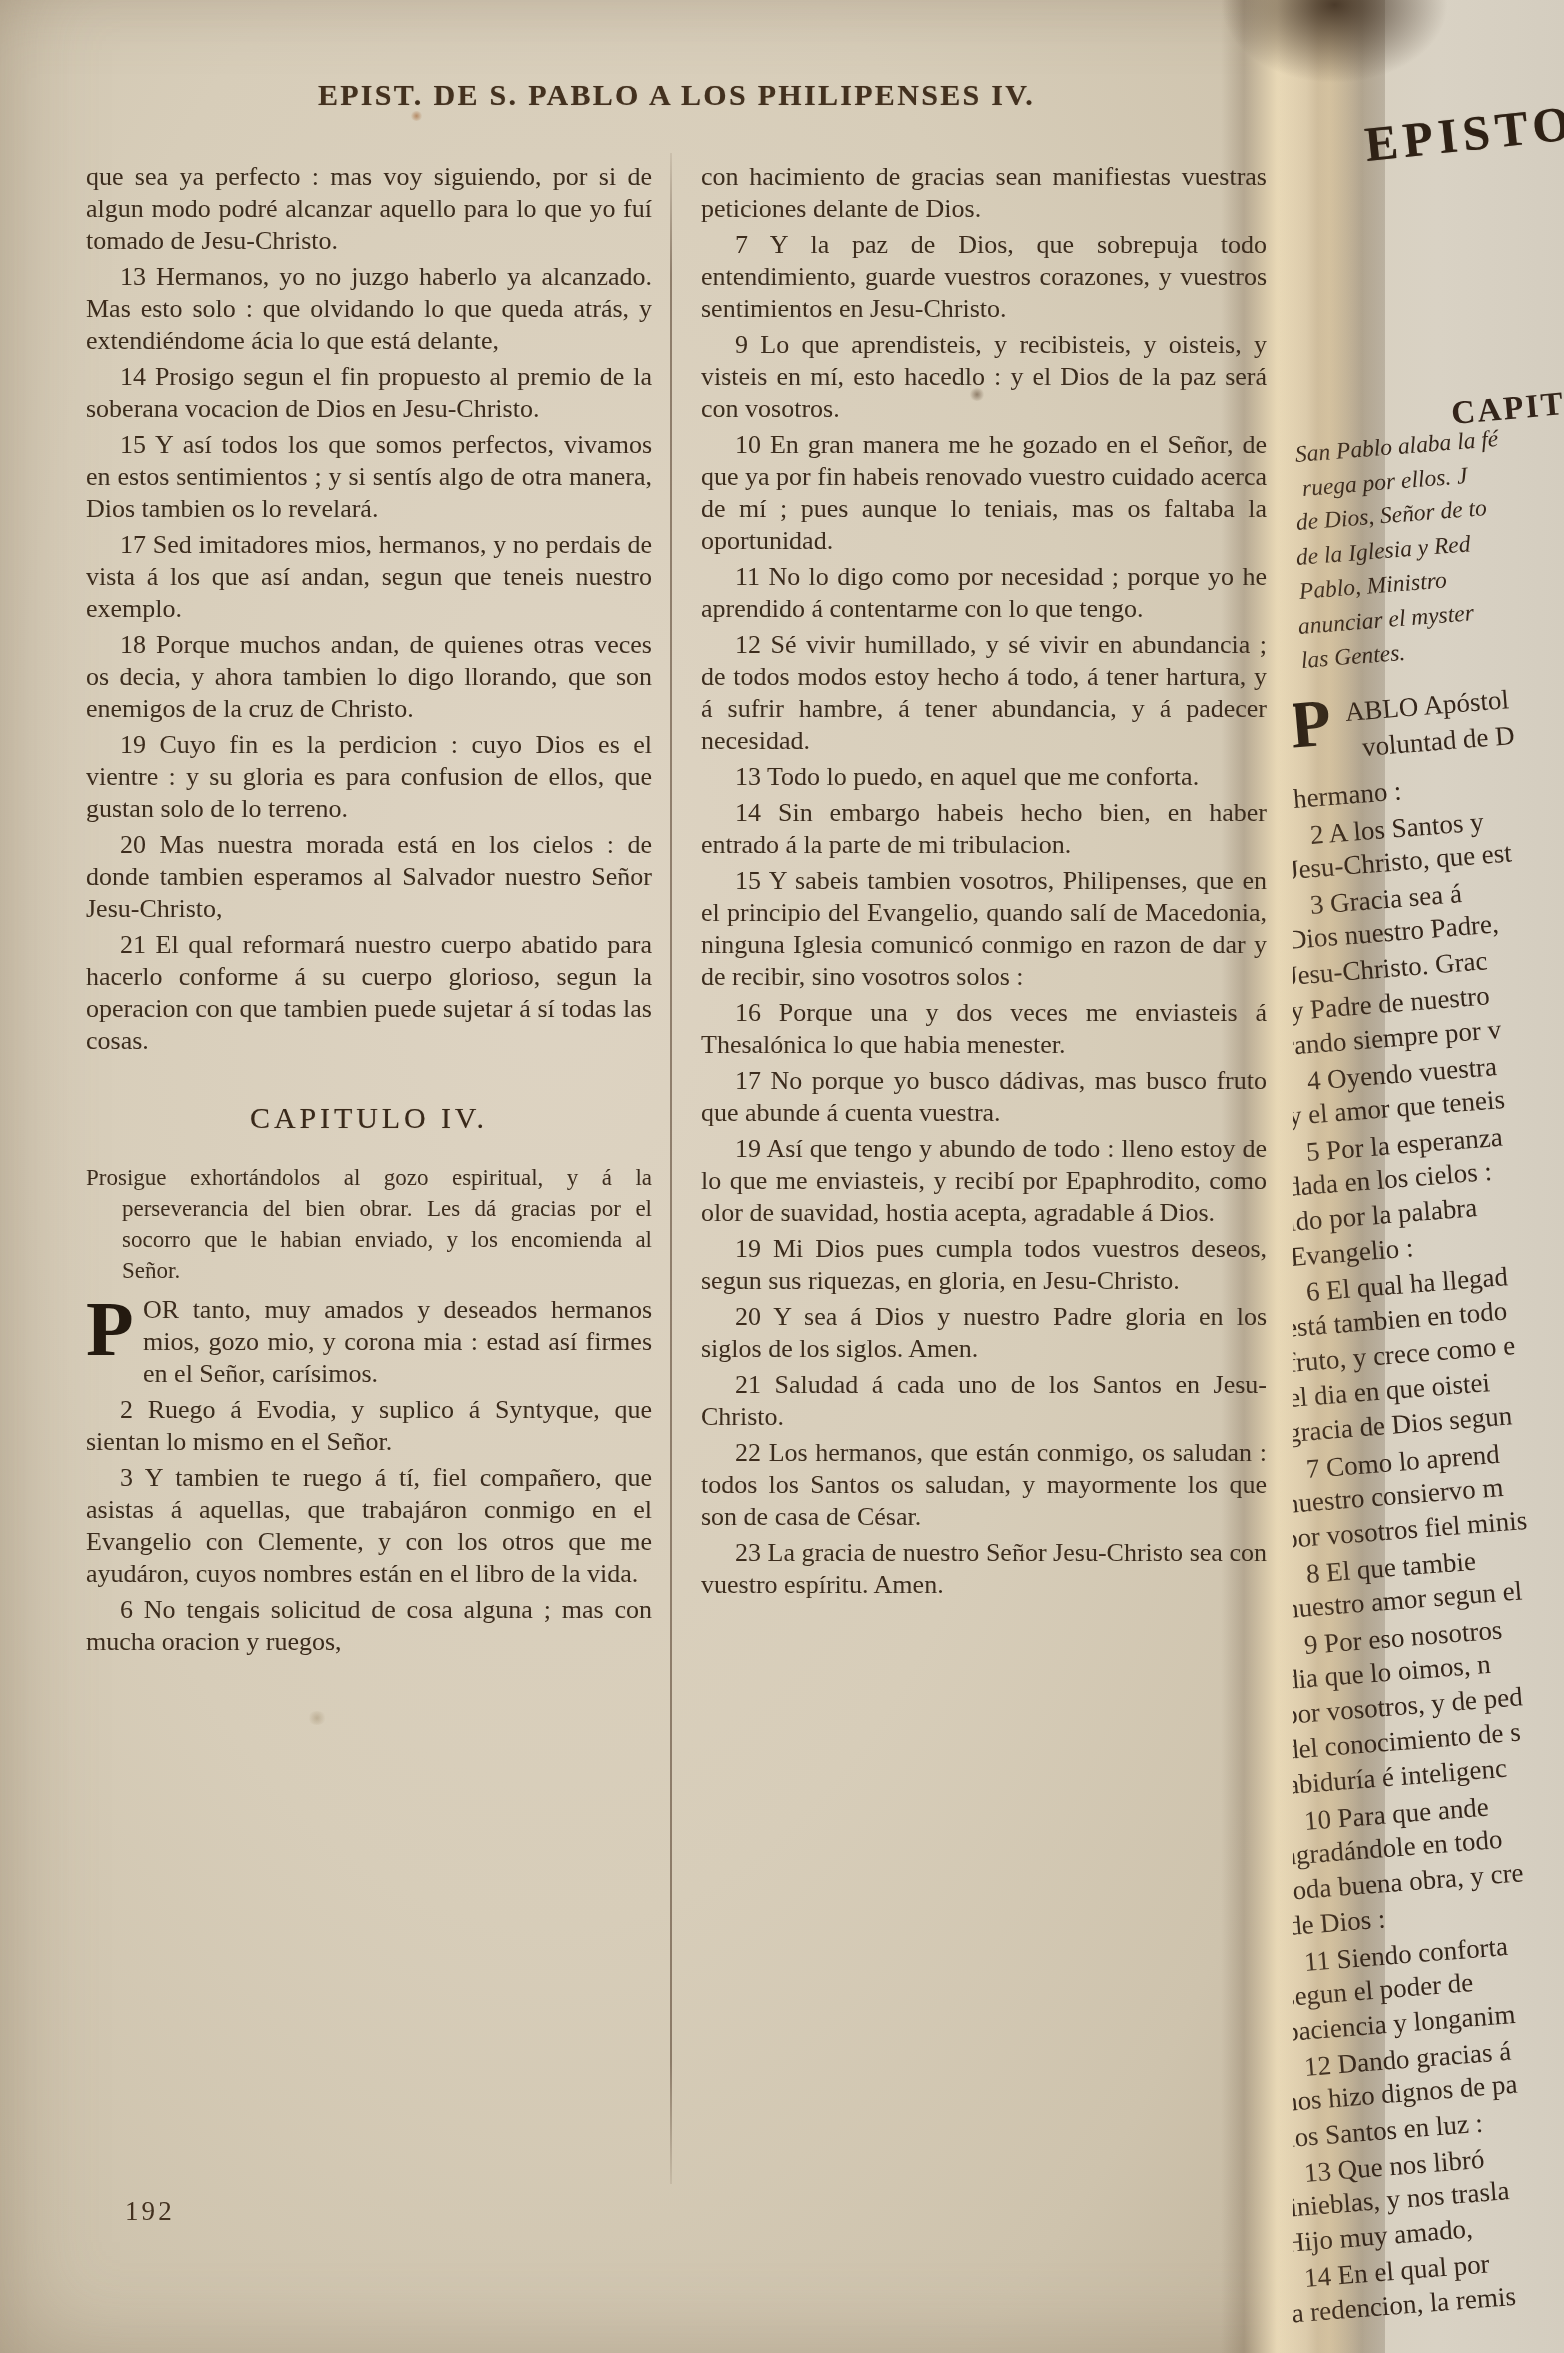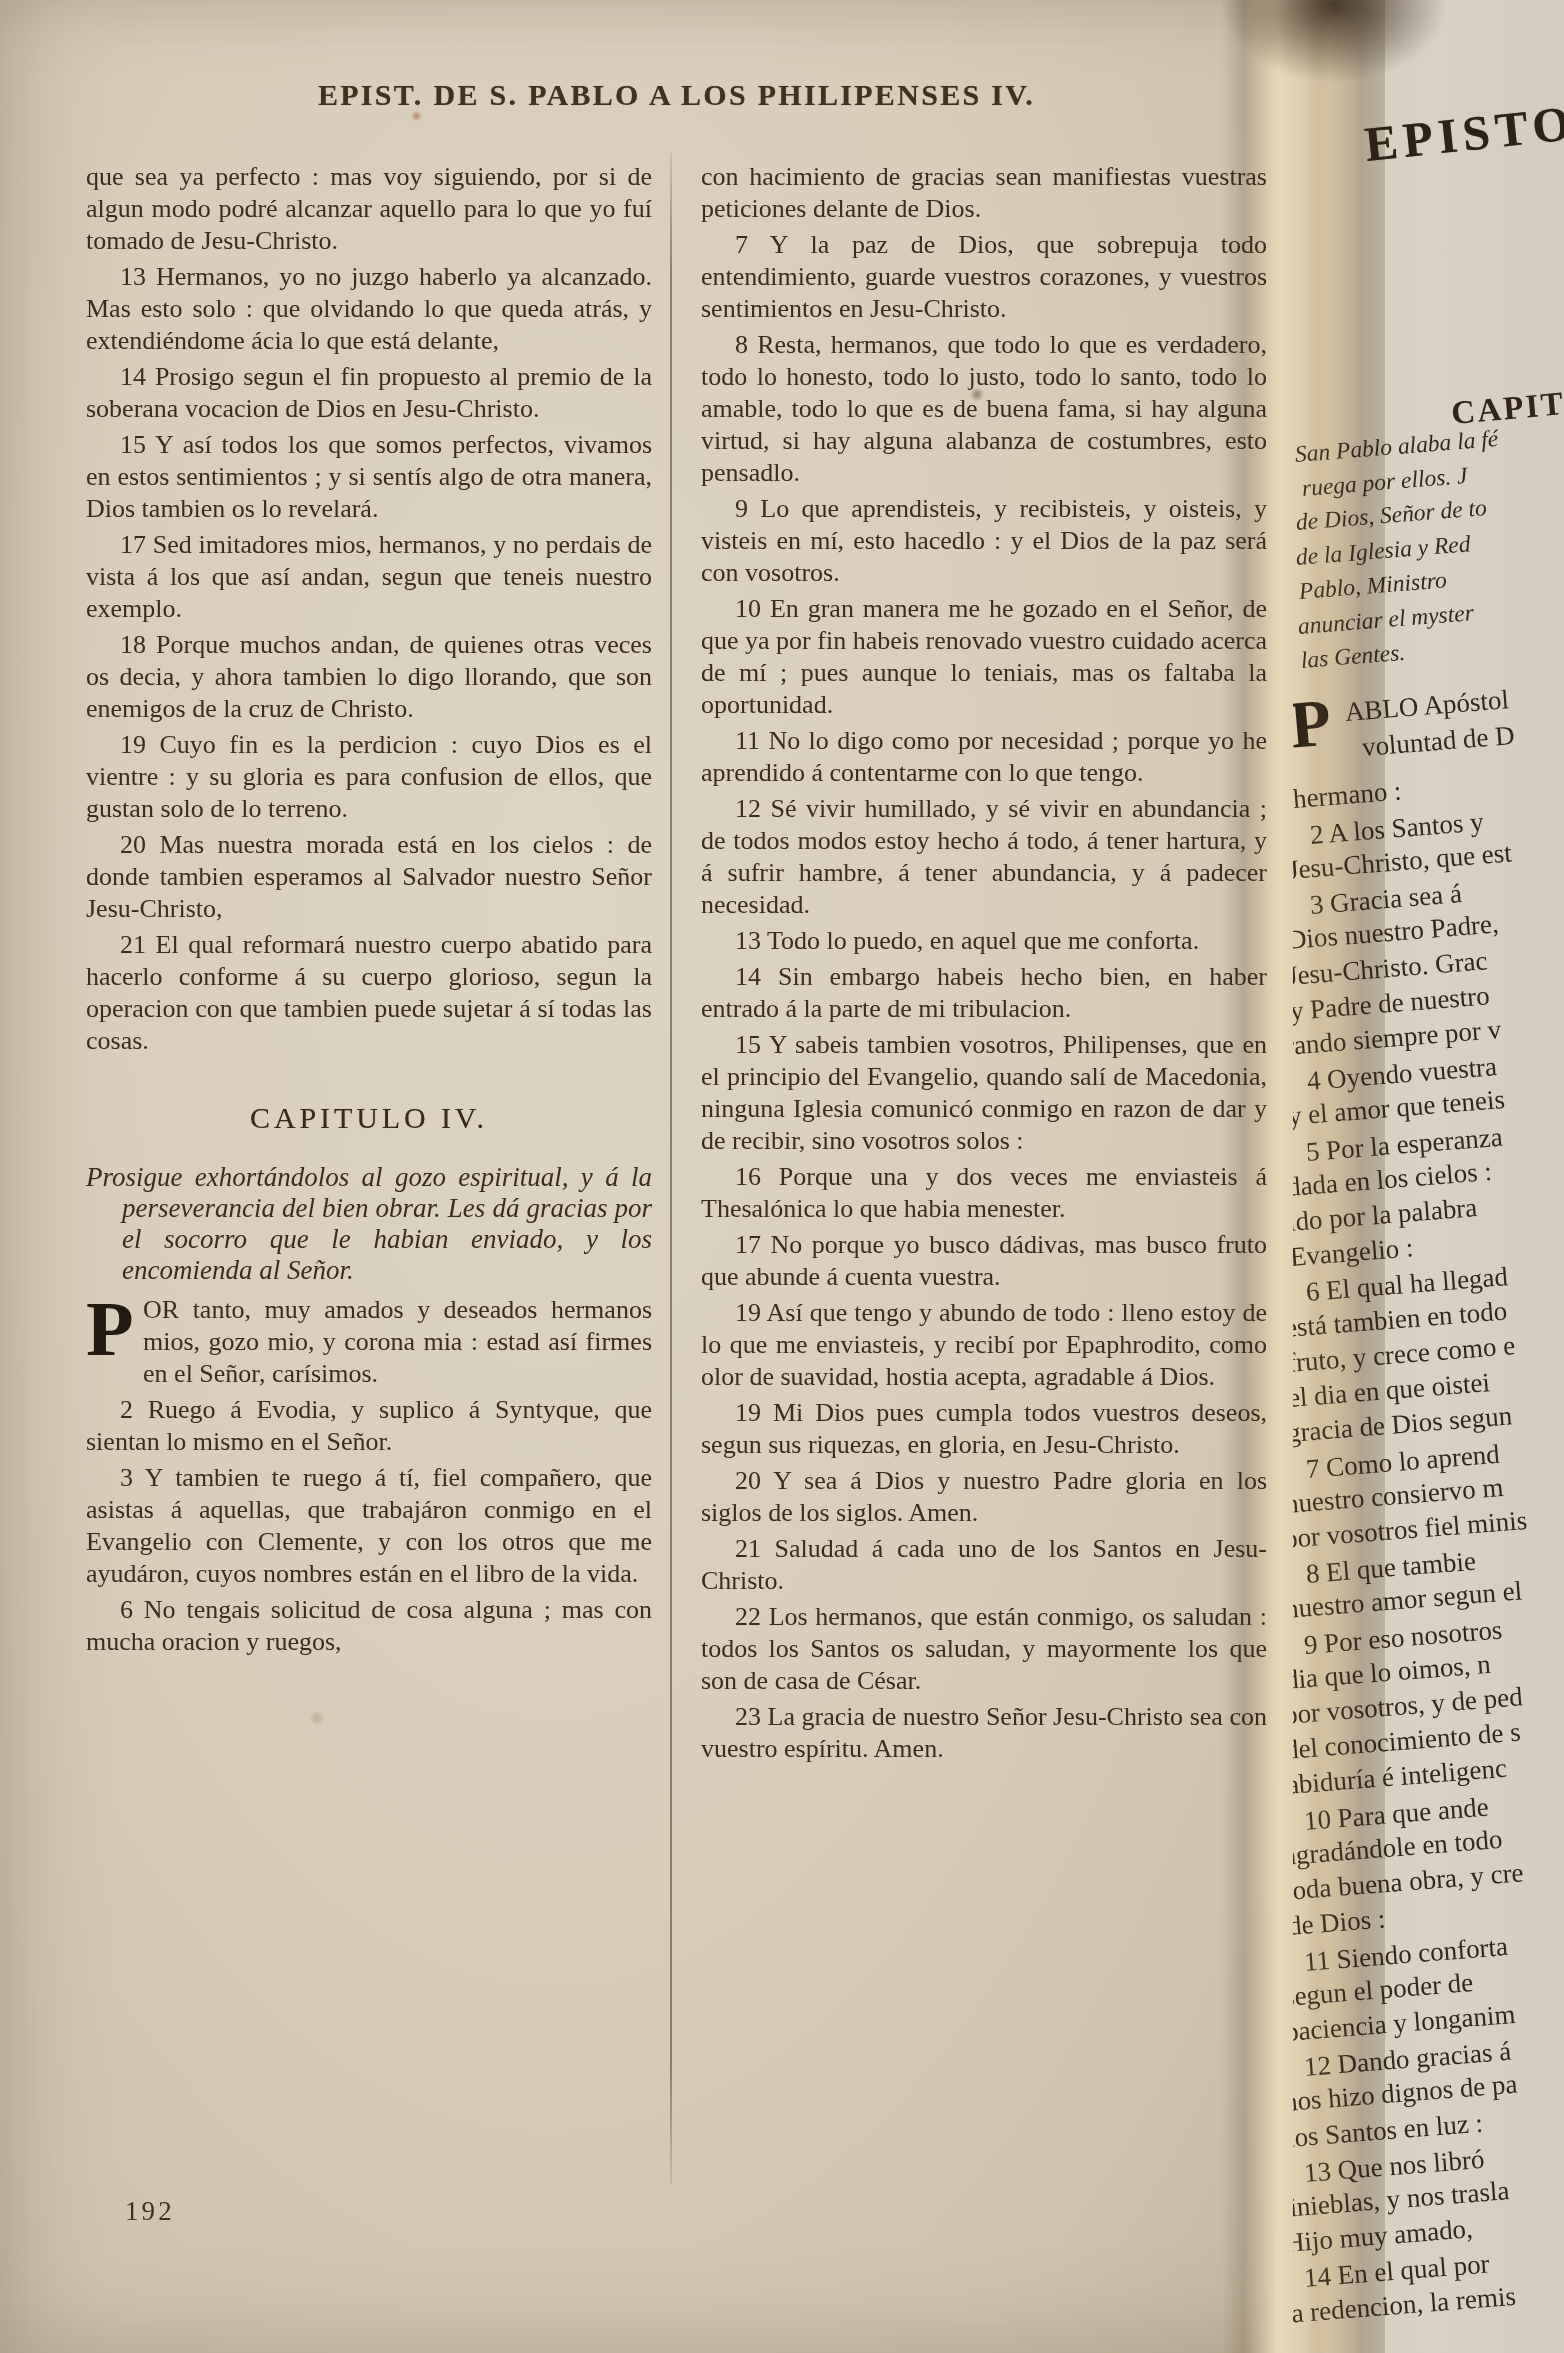--- a/index.html
+++ b/index.html
@@ -57,21 +57,21 @@
   .divider{position:absolute;left:670px;top:153px;width:1.6px;height:2031px;z-index:4;
     background:linear-gradient(180deg,rgba(80,58,40,.1),rgba(80,58,40,.55) 6%,rgba(80,58,40,.55) 94%,rgba(80,58,40,.1));}
   .p{margin:4px;font-size:26px;line-height:32px;text-align:justify;color:#3c2c1d;}
   .p.verse{text-indent:34px;}
   .p.continuation{text-indent:0;}
   .chapter-heading{
     text-align:center;font-size:30px;letter-spacing:3.9px;margin:44px 0 27px 0;
     color:#39291a;text-shadow:0 0 0.8px rgba(57,41,26,.4);
   }
   .argument{
-    font-style:italic;font-size:27px;line-height:31px;
+    font-size:23px;line-height:31px;
     padding-left:36px;text-indent:-36px;margin-bottom:7.8px;text-align:justify;
   }
   .dropcap{
     float:left;font-size:78px;line-height:58px;padding:6.3px 9.4px 0 0;
     font-weight:bold;color:#241a10;
   }
   .page-number{
     position:absolute;left:125px;top:2196px;z-index:5;
     font-size:27px;letter-spacing:3.1px;color:#43311f;
   }
@@ -114,21 +114,20 @@
       <div class="chapter-heading">CAPITULO IV.</div>
       <p class="p argument">Prosigue exhortándolos al gozo espiritual, y á la perseverancia del bien obrar. Les dá gracias por el socorro que le habian enviado, y los encomienda al Señor.</p>
       <p class="p continuation"><span class="dropcap">P</span><span>OR tanto, muy amados y deseados hermanos mios, gozo mio, y corona mia : estad así firmes en el Señor, carísimos.</span></p>
       <p class="p verse">2 Ruego á Evodia, y suplico á Syntyque, que sientan lo mismo en el Señor.</p>
       <p class="p verse">3 Y tambien te ruego á tí, fiel compañero, que asistas á aquellas, que trabajáron conmigo en el Evangelio con Clemente, y con los otros que me ayudáron, cuyos nombres están en el libro de la vida.</p>
       <p class="p verse">6 No tengais solicitud de cosa alguna ; mas con mucha oracion y ruegos,</p>
     </div>
     <div class="col">
       <p class="p continuation">con hacimiento de gracias sean manifiestas vuestras peticiones delante de Dios.</p>
       <p class="p verse">7 Y la paz de Dios, que sobrepuja todo entendimiento, guarde vuestros corazones, y vuestros sentimientos en Jesu-Christo.</p>
-      <p class="p verse">8 Resta, hermanos, que todo lo que es verdadero, todo lo honesto, todo lo justo, todo lo santo, todo lo amable, todo lo que es de buena fama, si hay alguna virtud, si hay alguna alabanza de costumbres, esto pensadlo.</p>
       <p class="p verse">9 Lo que aprendisteis, y recibisteis, y oisteis, y visteis en mí, esto hacedlo : y el Dios de la paz será con vosotros.</p>
       <p class="p verse">10 En gran manera me he gozado en el Señor, de que ya por fin habeis renovado vuestro cuidado acerca de mí ; pues aunque lo teniais, mas os faltaba la oportunidad.</p>
       <p class="p verse">11 No lo digo como por necesidad ; porque yo he aprendido á contentarme con lo que tengo.</p>
       <p class="p verse">12 Sé vivir humillado, y sé vivir en abundancia ; de todos modos estoy hecho á todo, á tener hartura, y á sufrir hambre, á tener abundancia, y á padecer necesidad.</p>
       <p class="p verse">13 Todo lo puedo, en aquel que me conforta.</p>
       <p class="p verse">14 Sin embargo habeis hecho bien, en haber entrado á la parte de mi tribulacion.</p>
       <p class="p verse">15 Y sabeis tambien vosotros, Philipenses, que en el principio del Evangelio, quando salí de Macedonia, ninguna Iglesia comunicó conmigo en razon de dar y de recibir, sino vosotros solos :</p>
       <p class="p verse">16 Porque una y dos veces me enviasteis á Thesalónica lo que habia menester.</p>
       <p class="p verse">17 No porque yo busco dádivas, mas busco fruto que abunde á cuenta vuestra.</p>
       <p class="p verse">19 Así que tengo y abundo de todo : lleno estoy de lo que me enviasteis, y recibí por Epaphrodito, como olor de suavidad, hostia acepta, agradable á Dios.</p>

